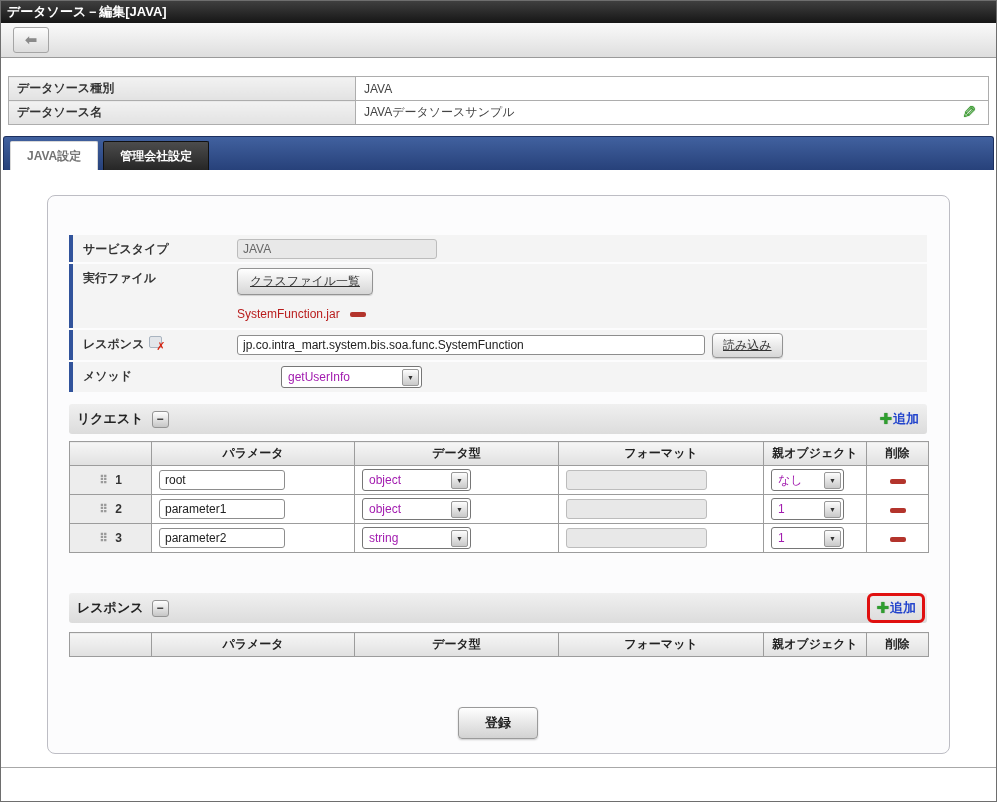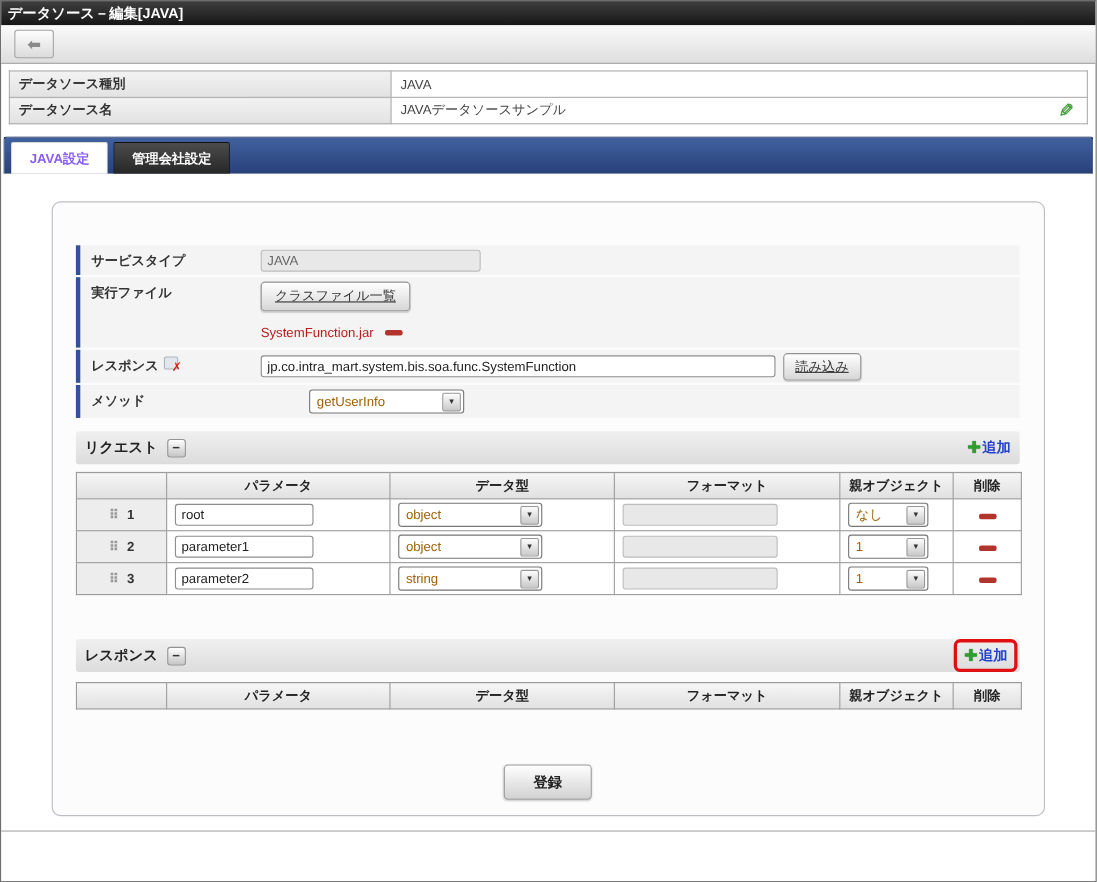--- a/index.html
+++ b/index.html
@@ -29,21 +29,21 @@
   .back-btn {
     width:36px; height:26px; margin-left:12px;
     border:1px solid #a5a5a5; border-radius:3px;
     background:linear-gradient(#fdfdfd,#dcdcdc);
     display:flex; align-items:center; justify-content:center;
     color:#8a8a8a; font-size:15px; font-weight:bold;
     cursor:pointer;
   }
   
   .info-table {
-    width:981px; margin:6px 7px 0 7px;
+    width:981px; margin:18px 7px 0 7px;
     border-collapse:collapse;
     border:1px solid #8f8f8f;
   }
   .info-table td {
     border:1px solid #adadad; height:24px; padding:0 8px;
     font-size:12px;
   }
   .info-table td.lbl {
     width:347px; font-weight:bold;
     background:linear-gradient(#f2f2f2,#e2e2e2);
@@ -62,21 +62,21 @@
     background:linear-gradient(#41619f,#27417a);
     border:1px solid #1c2f5e; border-bottom:none;
     border-radius:3px 3px 0 0;
     display:flex; align-items:flex-end; padding-left:6px; gap:5px;
   }
   .tab {
     height:29px; line-height:29px; padding:0 16px;
     font-weight:bold; font-size:12px; cursor:pointer;
     border-radius:2px 2px 0 0;
   }
-  .tab.active { background:#fff; color:#8b5cf6; border:1px solid #d8d8d8; border-bottom:none; }
+  .tab.active { background:#fff; color:#737373; border:1px solid #d8d8d8; border-bottom:none; }
   .tab.inactive {
     background:linear-gradient(#4c4c4c,#262626);
     color:#fff; border:1px solid #111; border-bottom:none;
   }
   
   .panel {
     width:903px; height:559px; margin:25px auto 0 auto;
     background:#fcfcfd;
     border:1px solid #bdbdc4; border-radius:8px;
     padding:39px 22px 0 21px;
@@ -128,30 +128,30 @@
     color:#d62310; font-size:11px; font-weight:bold; line-height:11px;
   }
   .class-line { display:flex; align-items:center; gap:7px; }
   .class-input { width:468px; }
   
   .sel {
     display:inline-flex; align-items:center;
     height:22px; border:1px solid #767676; border-radius:3px;
     background:#fff; padding:0 2px 0 6px; cursor:pointer;
   }
-  .sel .sel-text { font-size:12px; color:#a16207; }
+  .sel .sel-text { font-size:12px; color:#a21caf; }
   .sel .sel-arrow {
     margin-left:auto; width:17px; height:17px;
     border:1px solid #989898; border-radius:2px;
     background:linear-gradient(#fdfdfd,#c9c9c9);
     display:flex; align-items:center; justify-content:center;
     font-size:7px; color:#333;
   }
   .sel-method { width:141px; }
-  .sel-type { width:131px; }
+  .sel-type { width:109px; }
   .sel-parent { width:73px; }
   
   .section-bar {
     height:30px; margin-top:12px;
     background:linear-gradient(#f0f0f0,#dcdcdc);
     border-radius:3px;
     display:flex; align-items:center; padding:0 8px;
   }
   .section-title { font-weight:bold; font-size:13px; color:#222; }
   .collapse-btn {

